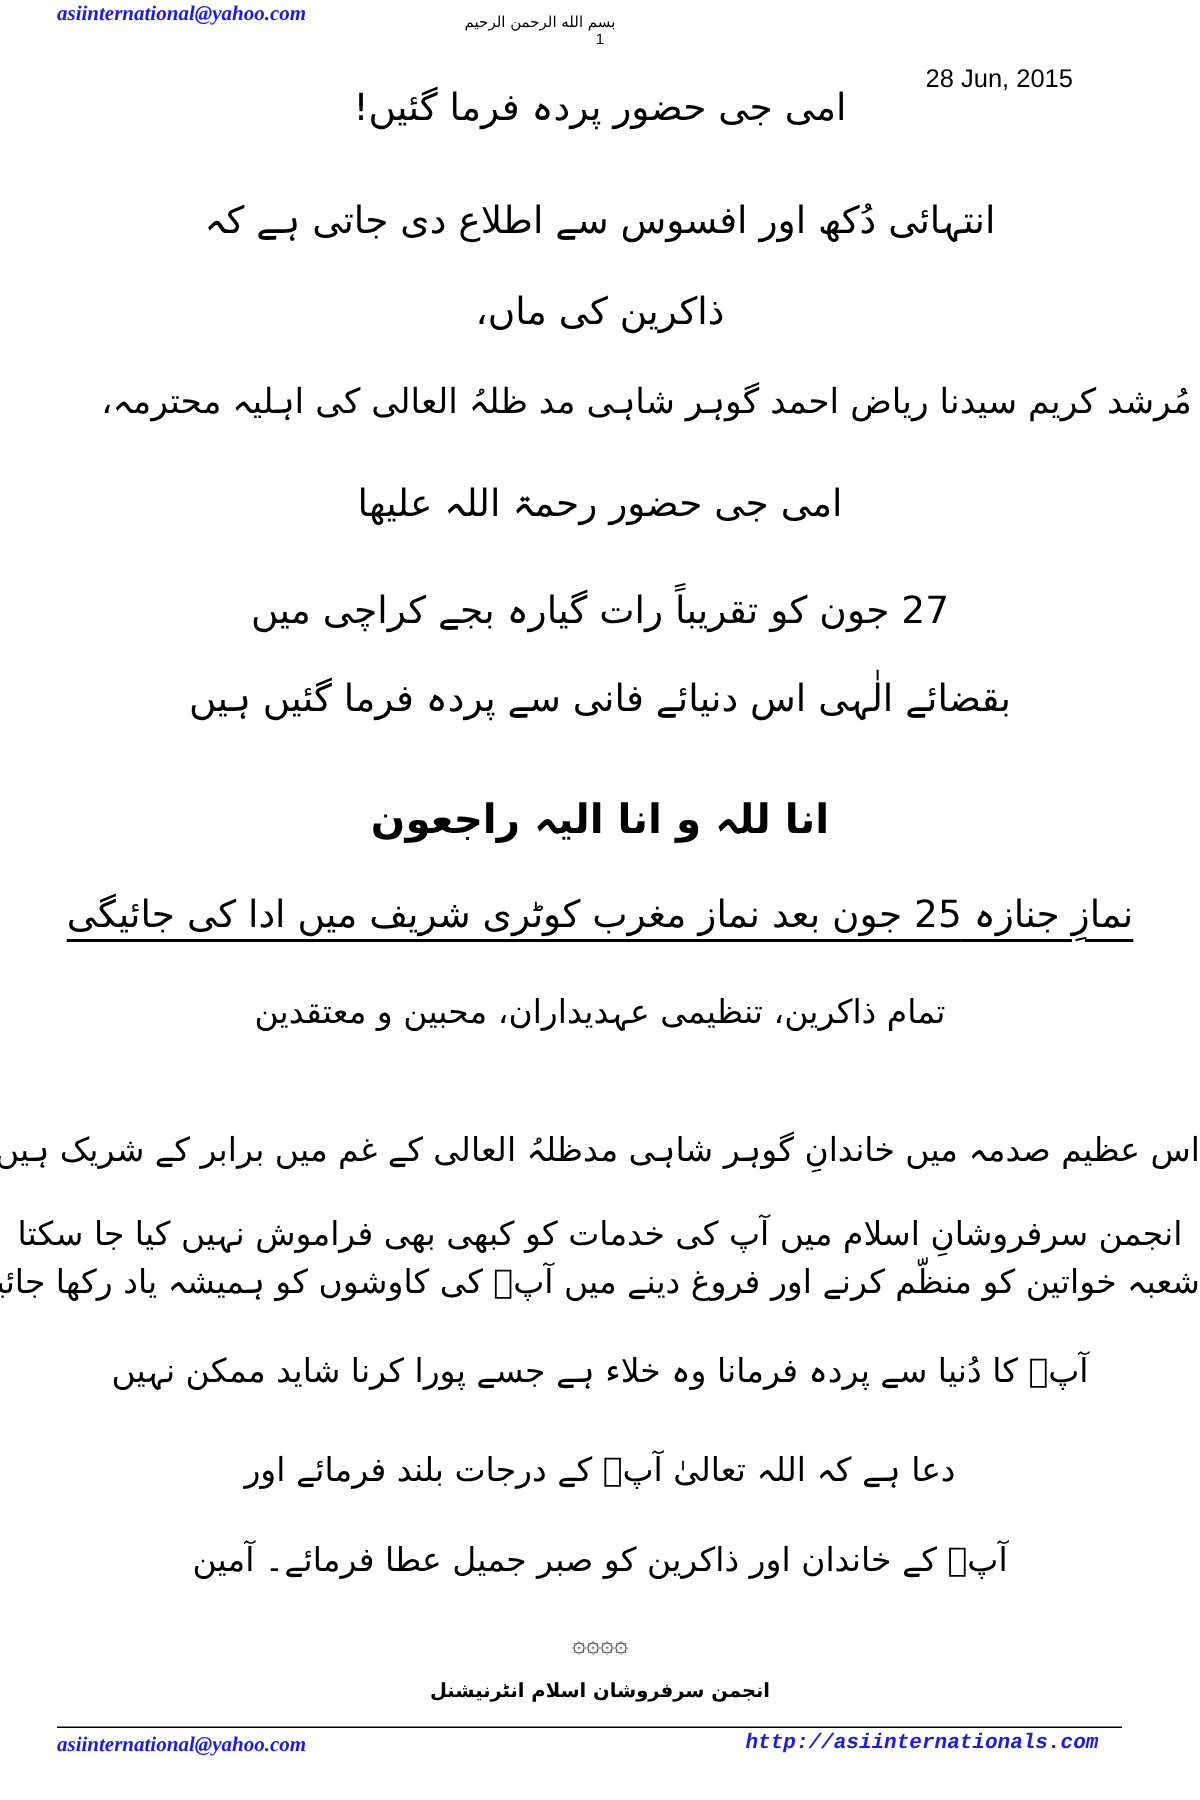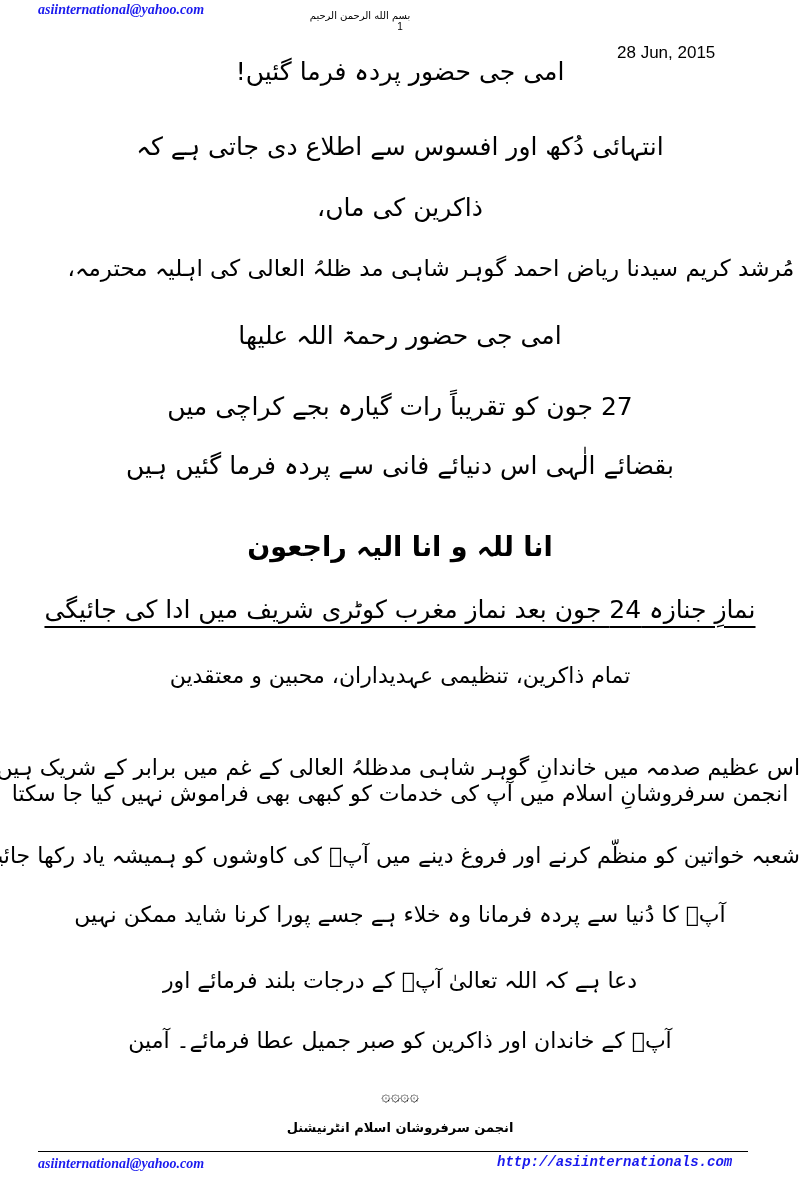--- a/index.html
+++ b/index.html
@@ -40,25 +40,25 @@
 
 <div class="line" style="top:127px;">انتہائی دُکھ اور افسوس سے اطلاع دی جاتی ہے کہ</div>
 <div class="line" style="top:188px;">ذاکرین کی ماں،</div>
 <div class="line" style="top:248px;font-size:23px;padding-left:31px;">مُرشد کریم سیدنا ریاض احمد گوہر شاہی مد ظلہُ العالی کی اہلیہ محترمہ،</div>
 <div class="line" style="top:316px;">امی جی حضور رحمۃ اللہ علیھا</div>
 <div class="line" style="top:387px;">27 جون کو تقریباً رات گیارہ بجے کراچی میں</div>
 <div class="line" style="top:446px;">بقضائے الٰہی اس دنیائے فانی سے پردہ فرما گئیں ہیں</div>
 
 <div class="line bold" style="top:527px;font-size:27px;">انا للہ و انا الیہ راجعون</div>
 
-<div class="line underline" style="top:590px;"><span>نمازِ جنازہ 24 جون بعد نماز مغرب کوٹری شریف میں ادا کی جائیگی</span></div>
+<div class="line underline" style="top:590px;"><span>نمازِ جنازہ 25 جون بعد نماز مغرب کوٹری شریف میں ادا کی جائیگی</span></div>
 
 <div class="line" style="top:656px;font-size:22px;">تمام ذاکرین، تنظیمی عہدیداران، محبین و معتقدین</div>
 <div class="line" style="top:748px;font-size:22px;">اس عظیم صدمہ میں خاندانِ گوہر شاہی مدظلہُ العالی کے غم میں برابر کے شریک ہیں</div>
-<div class="line" style="top:774px;font-size:22px;">انجمن سرفروشانِ اسلام میں آپ کی خدمات کو کبھی بھی فراموش نہیں کیا جا سکتا</div>
+<div class="line" style="top:804px;font-size:22px;">انجمن سرفروشانِ اسلام میں آپ کی خدمات کو کبھی بھی فراموش نہیں کیا جا سکتا</div>
 <div class="line" style="top:836px;font-size:22px;">شعبہ خواتین کو منظّم کرنے اور فروغ دینے میں آپؒ کی کاوشوں کو ہمیشہ یاد رکھا جائیگا</div>
 <div class="line" style="top:895px;font-size:22px;">آپؒ کا دُنیا سے پردہ فرمانا وہ خلاء ہے جسے پورا کرنا شاید ممکن نہیں</div>
 <div class="line" style="top:961px;font-size:22px;">دعا ہے کہ اللہ تعالیٰ آپؒ کے درجات بلند فرمائے اور</div>
 <div class="line" style="top:1021px;font-size:22px;">آپؒ کے خاندان اور ذاکرین کو صبر جمیل عطا فرمائے۔ آمین</div>
 
 <div class="ornaments">۞۞۞۞</div>
 <div class="org">انجمن سرفروشان اسلام انٹرنیشنل</div>
 
 <div class="rule"></div>
 <a class="link-email-bottom">asiinternational@yahoo.com</a>

